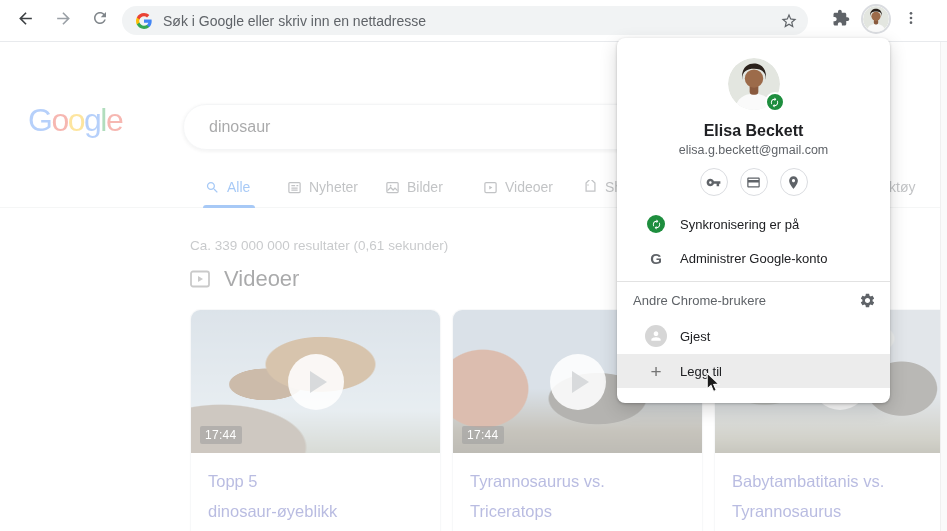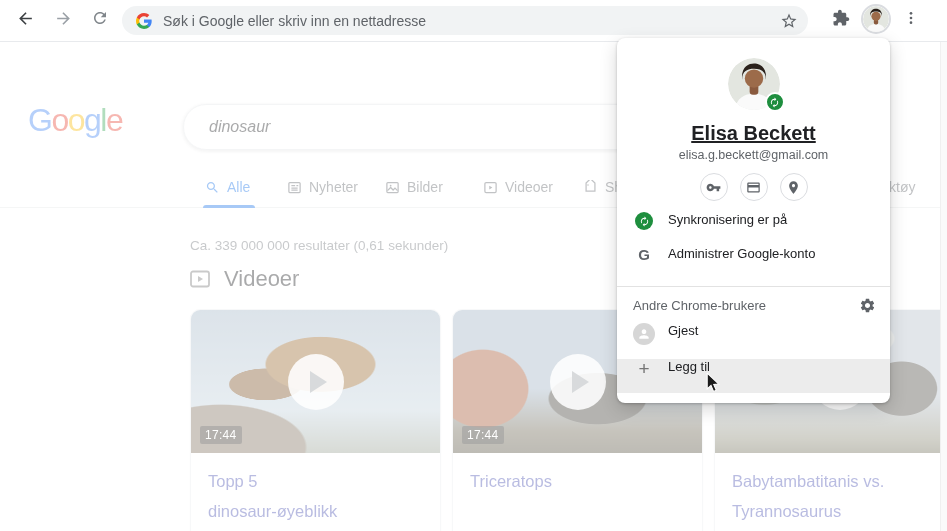--- a/index.html
+++ b/index.html
@@ -18,21 +18,21 @@
   .omnibox-text { font-size:14px; color:#5f6368; margin-left:11px; flex:1; }
 
   
   .page { position:absolute; top:42px; left:0; width:947px; height:489px; background:#fff; }
   .page-dim { position:absolute; inset:0; opacity:.38; }
   .logo { position:absolute; left:28px; top:60px; font-size:32px; font-weight:500;
           letter-spacing:-1.5px; }
   .search-pill { position:absolute; left:183px; top:62px; width:670px; height:46px;
                  background:#fff; border:1px solid #e4e7ea; border-radius:24px;
                  box-shadow:0 1px 4px rgba(32,33,36,.18);
-                 line-height:44px; padding-left:25px; font-size:16px; color:#202124;font-style:italic; }
+                 line-height:44px; padding-left:25px; font-size:16px; color:#202124; }
   .tabsbar { position:absolute; left:0; top:132px; width:947px; height:34px;
              border-bottom:1px solid #e6e8ea; }
   .tab { position:absolute; top:5px; display:flex; align-items:center; gap:7px;
          font-size:14px; color:#5f6368; cursor:pointer; }
   .tab.active { color:#1a73e8; }
   .tab-underline { position:absolute; left:203px; top:31px; width:52px; height:3px;
                    background:#1a73e8; border-radius:3px 3px 0 0; }
   .stats { position:absolute; left:190px; top:196px; font-size:13.5px; color:#70757a; }
   .vh { position:absolute; left:188px; top:224px; display:flex; align-items:center;
         gap:12px; font-size:22px; color:#202124; }
@@ -67,27 +67,27 @@
 
   
   .dropdown { position:absolute; left:617px; top:38px; width:273px; height:365px;
               background:#fff; border-radius:8px; overflow:hidden; z-index:10;
               box-shadow:0 1px 3px rgba(0,0,0,.22), 0 6px 18px rgba(0,0,0,.16); }
   .dd-avatar { width:52px; height:52px; margin:20px auto 0; position:relative; }
   .avatar-img { width:100%; height:100%; border-radius:50%; display:block; }
   .sync-badge { position:absolute; right:-5px; bottom:-2px; width:20px; height:20px;
                 background:#1e8e3e; border:2px solid #fff; border-radius:50%;
                 display:flex; align-items:center; justify-content:center; }
-  .dd-name { margin-top:12px; text-align:center; font-size:20px; font-weight:700; color:#202124;text-decoration:underline; }
+  .dd-name { margin-top:12px; text-align:center; font-size:16px; font-weight:700; color:#202124; }
   .dd-email { margin-top:3px; text-align:center; font-size:12.5px; color:#5f6368; }
   .dd-iconrow { margin-top:11px; display:flex; justify-content:center; gap:12px; }
   .icon-btn { width:28px; height:28px; border:1px solid #dadce0; border-radius:50%;
               display:flex; align-items:center; justify-content:center; cursor:pointer; background:#fff; }
   .dd-menu { margin-top:11px; }
-  .dd-item { height:34px; display:flex; align-items:flex-start; padding:0 16px; gap:13px;
+  .dd-item { height:34px; display:flex; align-items:center; padding:0 28px; gap:13px;
              font-size:13px; color:#202124; cursor:pointer; }
   .dd-item.hl { background:#ececec; }
   .dd-icon-slot { width:22px; display:flex; justify-content:center; align-items:center; }
   .sync-dot { width:18px; height:18px; background:#1e8e3e; border-radius:50%;
               display:flex; align-items:center; justify-content:center; }
   .g-letter { font-size:15px; font-weight:700; color:#5f6368; }
   .dd-divider { height:1px; background:#e2e2e2; margin-top:6px; }
   .dd-section { height:36px; display:flex; align-items:center; justify-content:space-between;
                 padding:0 14px 0 16px; font-size:13px; color:#5f6368;gap:20px; }
   .guest-circle { width:22px; height:22px; background:#d6d6d6; border-radius:50%;
@@ -260,20 +260,21 @@
       </div>
     </div>
     <div class="card">
       <div class="thumb thumb2">
         <div class="play">
               <i></i>
             </div>
         <div class="duration">17:44</div>
       </div>
       <div class="vtitle">
+        <div>Tyrannosaurus vs.</div>
         <div>Triceratops</div>
       </div>
     </div>
     <div class="card">
       <div class="thumb thumb3">
         <div class="play">
               <i></i>
             </div>
 
       </div>

